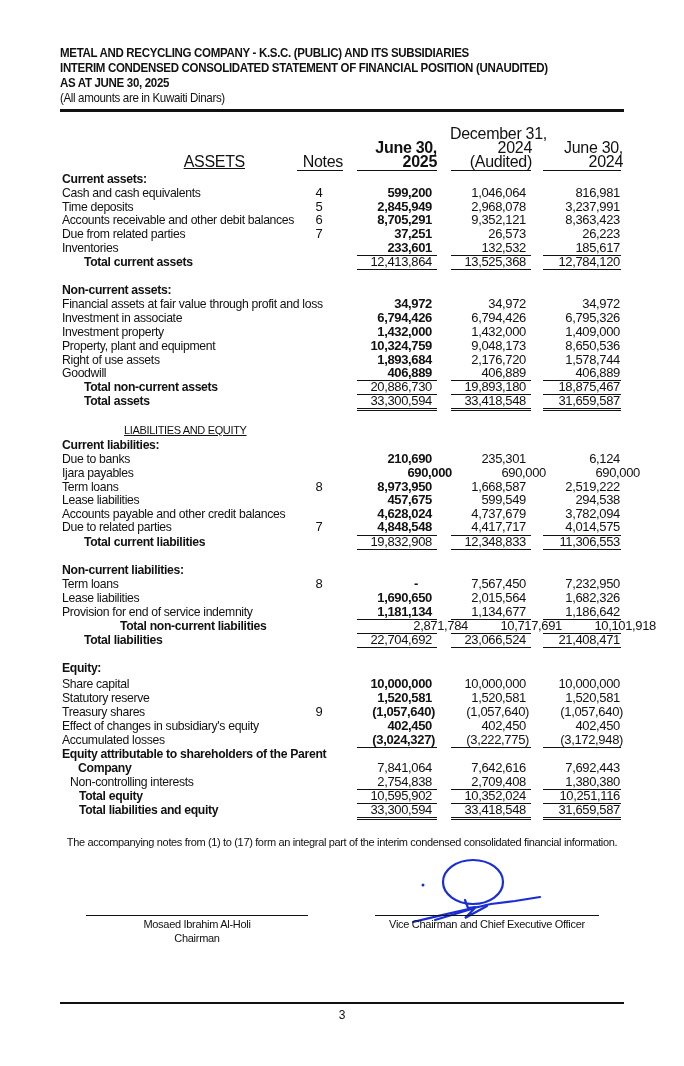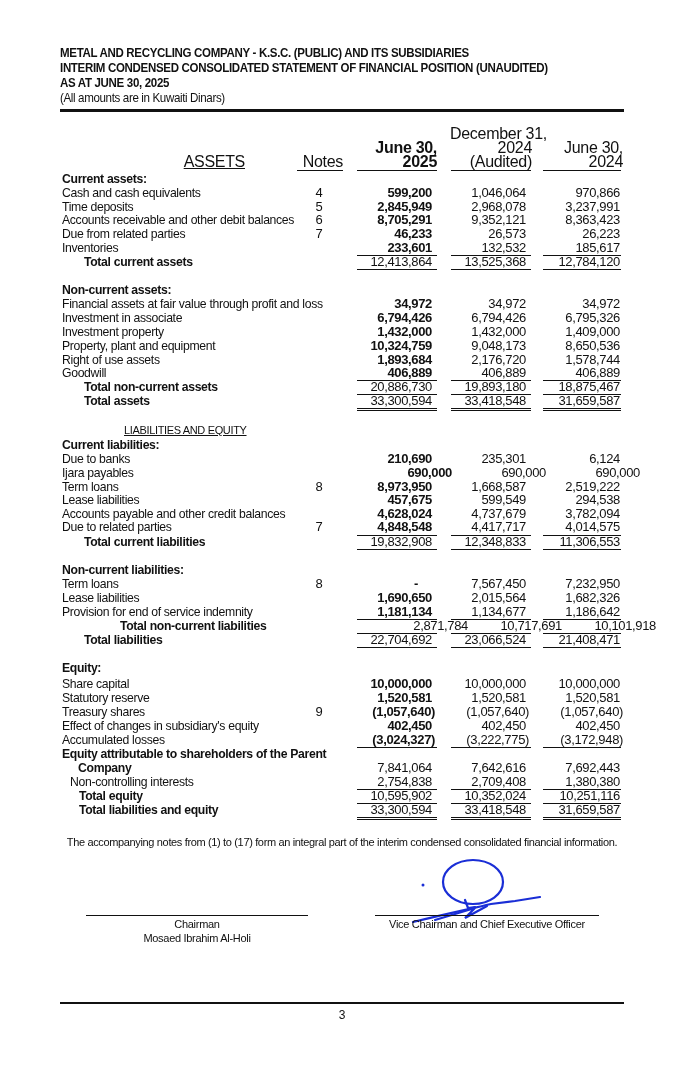--- a/index.html
+++ b/index.html
@@ -63,40 +63,40 @@
 
 <div class="row" style="top:172px;">
     <span class="lbl section">Current assets:</span>
   </div>
 
 <div class="row" style="top:186px;">
     <span class="lbl">Cash and cash equivalents</span>
     <span class="note">4</span>
     <span class="c1">599,200</span>
     <span class="c2">1,046,064</span>
-    <span class="c3">970,866</span>
+    <span class="c3">816,981</span>
   </div>
 <div class="row" style="top:200px;">
     <span class="lbl">Time deposits</span>
     <span class="note">5</span>
     <span class="c1">2,845,949</span>
     <span class="c2">2,968,078</span>
     <span class="c3">3,237,991</span>
   </div>
 <div class="row" style="top:213px;">
     <span class="lbl">Accounts receivable and other debit balances</span>
     <span class="note">6</span>
     <span class="c1">8,705,291</span>
     <span class="c2">9,352,121</span>
     <span class="c3">8,363,423</span>
   </div>
 <div class="row" style="top:227px;">
     <span class="lbl">Due from related parties</span>
     <span class="note">7</span>
-    <span class="c1">46,233</span>
+    <span class="c1">37,251</span>
     <span class="c2">26,573</span>
     <span class="c3">26,223</span>
   </div>
 <div class="row" style="top:241px;">
     <span class="lbl">Inventories</span>
     <span class="note"></span>
     <span class="c1">233,601</span>
     <span class="c2">132,532</span>
     <span class="c3">185,617</span>
   </div>
@@ -359,21 +359,21 @@
     <path d="M60 48 L63 56 L70 55"></path>
     <path d="M8 70 C40 62 60 58 86 52 L110 49 L135 45"></path>
     <path d="M30 68 L70 56 L60 66 L82 54"></path>
   </g>
   <circle cx="18" cy="33" r="1.5" fill="#1a2ed6"></circle>
 </svg>
 
 <div class="sig-line" style="left:86px;width:222px;"></div>
 <div class="sig-line" style="left:375px;width:224px;"></div>
 <div class="sig-name" style="left:86px;width:222px;top:917px;">
-  <div>Chairman</div>
-    <div>Mosaed Ibrahim Al-Holi</div>
+  <div>Mosaed Ibrahim Al-Holi</div>
+    <div>Chairman</div>
 </div>
 <div class="sig-name" style="left:375px;width:224px;top:917px;">
     <div>Vice Chairman and Chief Executive Officer</div>
 </div>
 
 <div class="rule-thick" style="top:1002px;height:2px;"></div>
 <div class="pagenum">3</div>
 
 </body></html>

